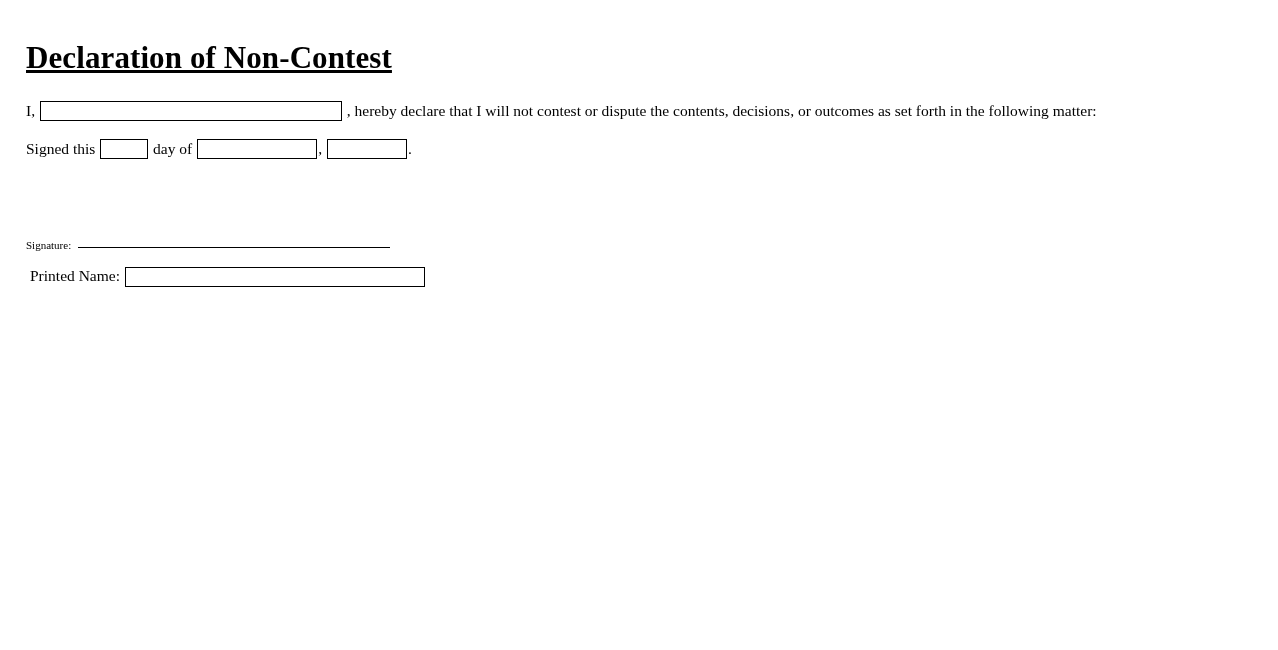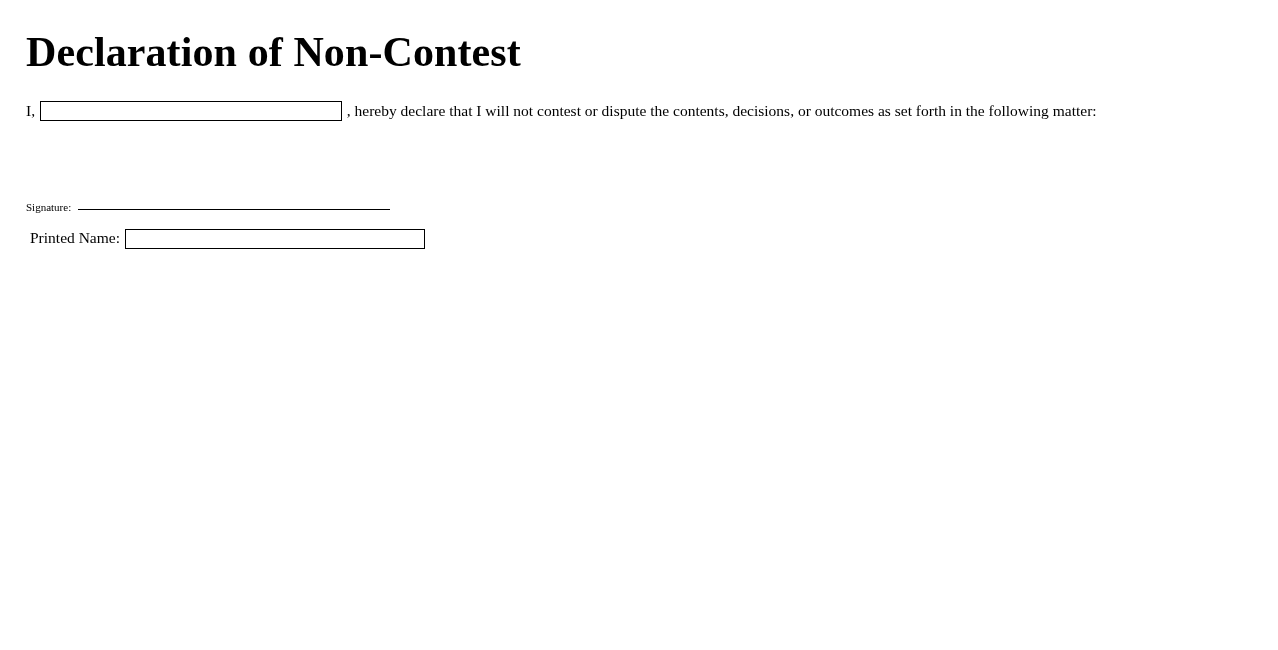--- a/index.html
+++ b/index.html
@@ -14,24 +14,25 @@
     color: #000000;
     font-size: 16px;
     overflow: hidden;
   }
   .page {
     padding: 20px 24px 0 26px;
     box-sizing: border-box;
   }
   h1.doc-title {
     font-family: "Liberation Serif", "DejaVu Serif", serif;
-    font-size: 42px;
+    font-size: 31px;
     font-weight: bold;
-    margin: 8px 0 24px 0;
+    margin: 20px 0 24px 0;
     letter-spacing: 0.1px;
+    text-decoration: underline;
   }
   p.line {
     margin: 0 0 16px 0;
     font-size: 15.5px;
     line-height: 1.35;
     white-space: nowrap;
   }
   input.tf {
     font-family: "Liberation Serif", "DejaVu Serif", serif;
     font-size: 13px;
@@ -79,20 +80,27 @@
   <h1 class="doc-title">Declaration of Non-Contest</h1>
 
   <p class="line">
     <span class="lbl">I,</span>
     <input class="tf w-name" type="text" value="" style="">
     <span class="lbl">, hereby declare that I will not contest or dispute the contents, decisions, or outcomes as set forth in the following matter:</span>
   </p>
 
 
 
+  <p class="line">
+    <span class="lbl">Signed this</span>
+    <input class="tf w-day" type="text" value="" style="">
+    <span class="lbl">day of</span>
+    <input class="tf w-month" type="text" value="" style=""><span class="lbl">,</span>
+    <input class="tf w-year" type="text" value="" style=""><span class="lbl">.</span>
+  </p>
 
   <div class="spacer-block"></div>
 
   <div class="sig-row">
     <span class="lbl">Signature:</span>
     <span class="sig-line"></span>
   </div>
 
   <div class="printed-row">
     <span class="lbl">Printed Name:</span>

